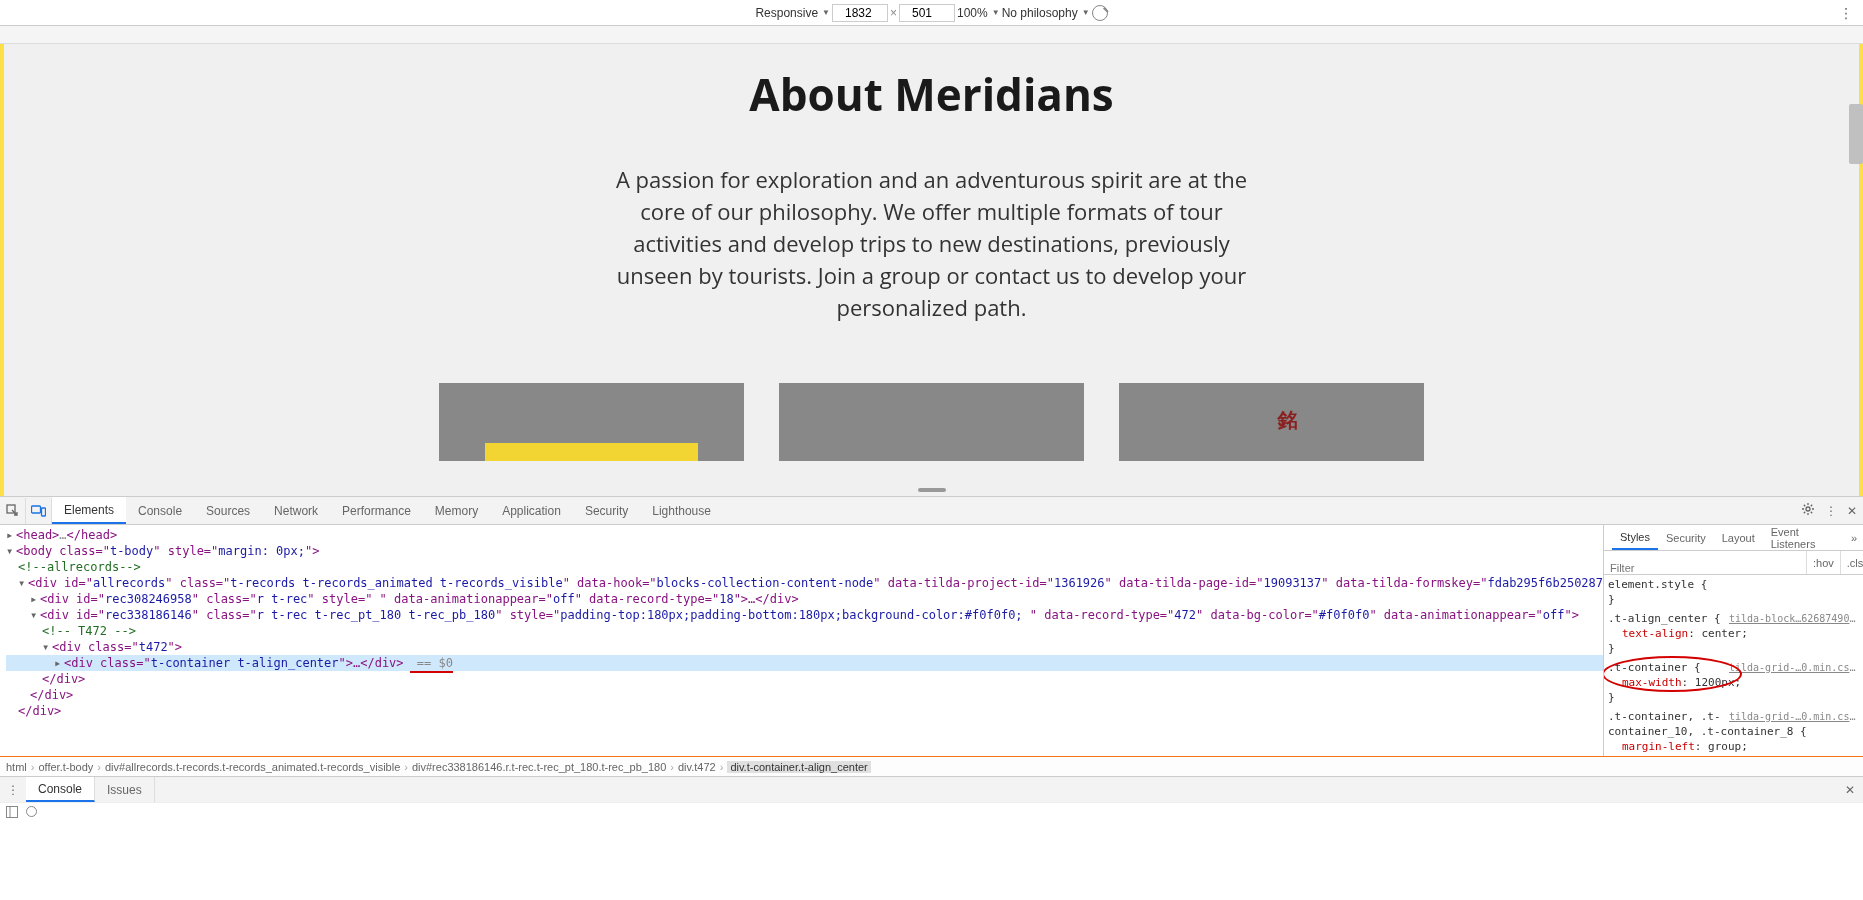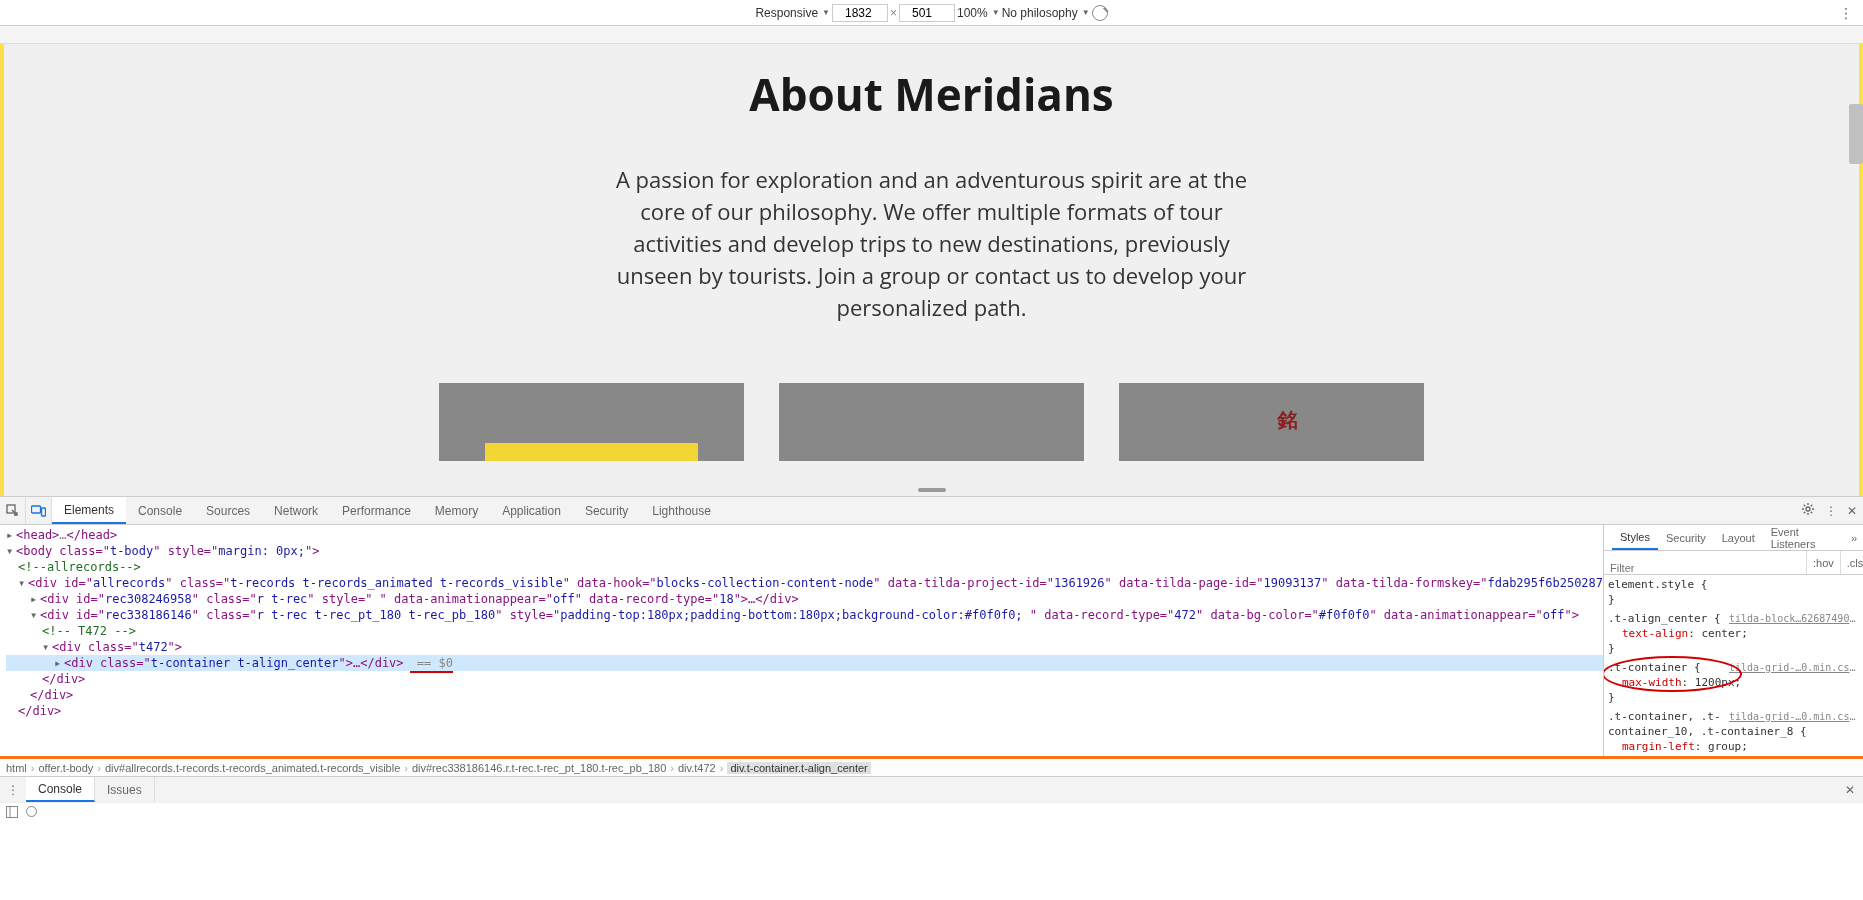--- a/index.html
+++ b/index.html
@@ -62,21 +62,21 @@
 .styles-filter .chip { padding: 0 6px; font-size: 11px; color: #666; cursor: pointer; border-left: 1px solid #ddd; height: 100%; display: flex; align-items: center; }
 .styles-rules { flex: 1; overflow: auto; font-family: Menlo, Consolas, monospace; font-size: 11px; padding: 2px 4px; line-height: 15px; }
 .rule { margin-bottom: 4px; position: relative; }
 .rule .src { float: right; color: #888; font-size: 10px; text-decoration: underline; max-width: 130px; overflow: hidden; text-overflow: ellipsis; white-space: nowrap; }
 .rule .sel { color: #333; }
 .rule .prop { padding-left: 14px; }
 .rule .pname { color: #c80000; }
 .rule .pval { color: #333; }
 .highlight-circle { position: absolute; border: 2px solid #d40000; border-radius: 50%; width: 140px; height: 36px; left: -6px; top: -4px; pointer-events: none; }
 
-.breadcrumb { height: 20px; border-top: 3px solid #f97316; display: flex; align-items: center; font-size: 11px; padding: 0 6px; gap: 4px; color: #666; overflow: hidden; white-space: nowrap; background: #fdfdfd; }
+.breadcrumb { height: 20px; border-top: 1px solid #f97316; display: flex; align-items: center; font-size: 11px; padding: 0 6px; gap: 4px; color: #666; overflow: hidden; white-space: nowrap; background: #fdfdfd; }
 .breadcrumb .crumb { cursor: pointer; }
 .breadcrumb .crumb.active { color: #333; background: #e0e0e0; padding: 0 3px; }
 .breadcrumb .sep { color: #aaa; }
 
 .drawer { border-top: 1px solid #ccc; height: 26px; display: flex; align-items: center; font-size: 12px; position: relative; background: #f3f3f3; }
 .drawer .dtab { padding: 0 12px; height: 100%; display: flex; align-items: center; cursor: pointer; color: #666; border-right: 1px solid #ddd; }
 .drawer .dtab.active { color: #333; background: #fff; border-bottom: 2px solid #1a73e8; }
 .drawer .dicon { width: 26px; display: flex; align-items: center; justify-content: center; color: #666; }
 .drawer .close-drawer { position: absolute; right: 8px; color: #666; cursor: pointer; }
 

